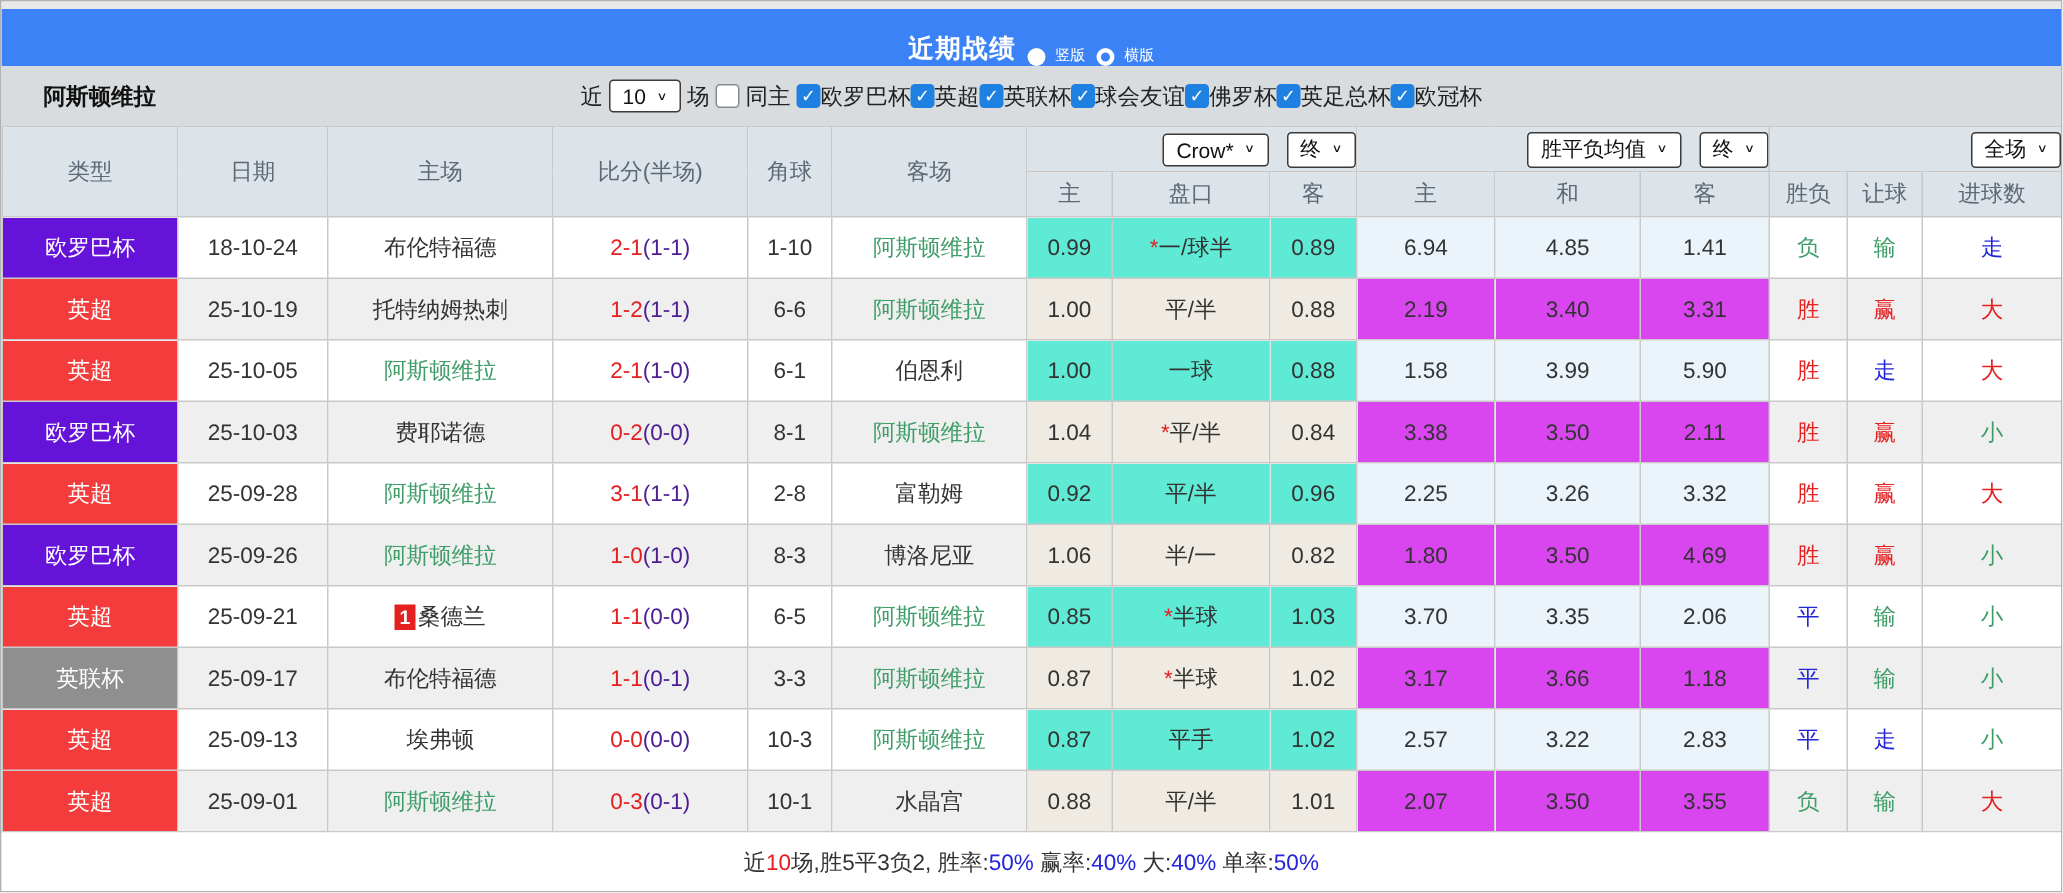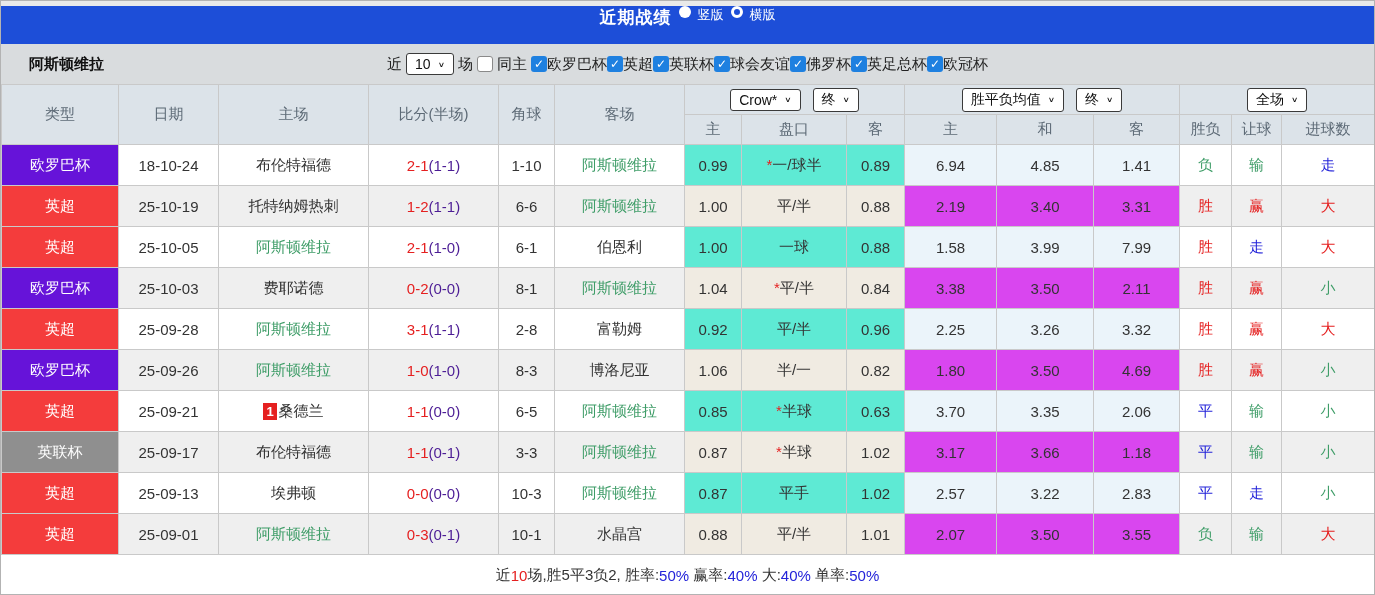--- a/index.html
+++ b/index.html
@@ -1,39 +1,39 @@
 <!DOCTYPE html>
 <html><head>
 <meta charset="utf-8">
 <style>
   *{margin:0;padding:0;box-sizing:border-box}
   html,body{background:#fff}
   body{width:1375px;font-family:"Liberation Sans","DejaVu Sans",sans-serif}
   .page{width:1375px;height:595px;border:1px solid #b3b3b3;background:#fff;overflow:hidden}
   .top-gap{height:5px;background:#e9e9e9}
-  .titlebar{height:38px;background:#1d4ed8;color:#fff;display:flex;align-items:flex-start;justify-content:center;gap:7px}
+  .titlebar{height:38px;background:#3b82f6;color:#fff;display:flex;align-items:flex-end;justify-content:center;gap:7px}
   .titlebar .title{font-size:17px;font-weight:bold;letter-spacing:1px}
   .radio-dot{width:12px;height:12px;border-radius:50%;background:#fff;display:inline-block}
   .radio-ring{width:12px;height:12px;border-radius:50%;border:3px solid #fff;display:inline-block}
-  .titlebar .rlabel{font-size:13px}
+  .titlebar .rlabel{font-size:10px}
   .filterbar{height:40px;background:#d9dcde;display:flex;align-items:center;position:relative;font-size:15px;color:#222}
   .team-name{position:absolute;left:28px;font-weight:bold;color:#111}
   .filter-center{margin:0 auto;display:flex;align-items:center}
   .filter-center>*{margin:0 2px}
   .select{display:inline-flex;align-items:center;gap:7px;background:#fff;border:1px solid #3a3a3a;border-radius:3px;padding:2px 8px;font-size:14px;color:#111;cursor:pointer}
   .chev{font-size:10px;transform:scaleY(.75);color:#111}
   .cb{width:16px;height:16px;border-radius:3px;display:inline-flex;align-items:center;justify-content:center;font-size:12px;font-weight:bold;flex:0 0 auto}
   .cb.checked{background:#1e80e0;color:#fff}
   .cb.unchecked{background:#fff;border:1px solid #8a8a8a}
   .cb-item{display:inline-flex;align-items:center;cursor:pointer}
   table{border-collapse:collapse;table-layout:fixed;width:1373px}
   th,td{border:1px solid #c9c9c9;text-align:center;overflow:hidden;white-space:nowrap}
   thead th{background:#dce3e9;color:#5d6a76;font-weight:normal;font-size:15px;height:30px}
   thead .grp{background:#dce3e9}
-  .grp-inner{display:flex;align-items:center;justify-content:center;gap:12px}
+  .grp-inner{display:flex;align-items:center;justify-content:flex-end;gap:12px}
   tbody td{height:41px;font-size:15px;color:#333;background:#fff}
   tr.even td{background:#efefef}
   td.bg-cream{background:#5eead4}
   tr.even td.bg-cream{background:#f0ebe2}
   td.bg-blue{background:#ebf4fa}
   tr.even td.bg-blue{background:#d946ef}
   tbody td.league-purple{background:#6613d9;color:#fff}
   tbody td.league-red{background:#f43c3c;color:#fff}
   tbody td.league-gray{background:#8f8f8f;color:#fff}
   .c-red{color:#e52020}
@@ -218,21 +218,21 @@
     <td><span>25-10-05</span></td>
     <td><span class="villa">阿斯顿维拉</span></td>
     <td><span class="score">2-1</span><span class="half">(1-0)</span></td>
     <td><span>6-1</span></td>
     <td><span>伯恩利</span></td>
     <td class="bg-cream"><span>1.00</span></td>
     <td class="bg-cream"><span>一球</span></td>
     <td class="bg-cream"><span>0.88</span></td>
     <td class="bg-blue"><span>1.58</span></td>
     <td class="bg-blue"><span>3.99</span></td>
-    <td class="bg-blue"><span>7.99</span></td>
+    <td class="bg-blue"><span>5.90</span></td>
     <td><span class="c-red">胜</span></td>
     <td><span class="c-blue">走</span></td>
     <td><span class="c-red">大</span></td>
   </tr>
         <tr class="even">
     <td class="league-purple"><span>欧罗巴杯</span></td>
     <td><span>25-10-03</span></td>
     <td><span>费耶诺德</span></td>
     <td><span class="score">0-2</span><span class="half">(0-0)</span></td>
     <td><span>8-1</span></td>
@@ -283,21 +283,21 @@
   </tr>
         <tr>
     <td class="league-red"><span>英超</span></td>
     <td><span>25-09-21</span></td>
     <td><span class="rank">1</span><span>桑德兰</span></td>
     <td><span class="score">1-1</span><span class="half">(0-0)</span></td>
     <td><span>6-5</span></td>
     <td><span class="villa">阿斯顿维拉</span></td>
     <td class="bg-cream"><span>0.85</span></td>
     <td class="bg-cream"><span class="star">*</span><span>半球</span></td>
-    <td class="bg-cream"><span>0.63</span></td>
+    <td class="bg-cream"><span>1.03</span></td>
     <td class="bg-blue"><span>3.70</span></td>
     <td class="bg-blue"><span>3.35</span></td>
     <td class="bg-blue"><span>2.06</span></td>
     <td><span class="c-blue">平</span></td>
     <td><span class="c-green">输</span></td>
     <td><span class="c-green">小</span></td>
   </tr>
         <tr class="even">
     <td class="league-gray"><span>英联杯</span></td>
     <td><span>25-09-17</span></td>

